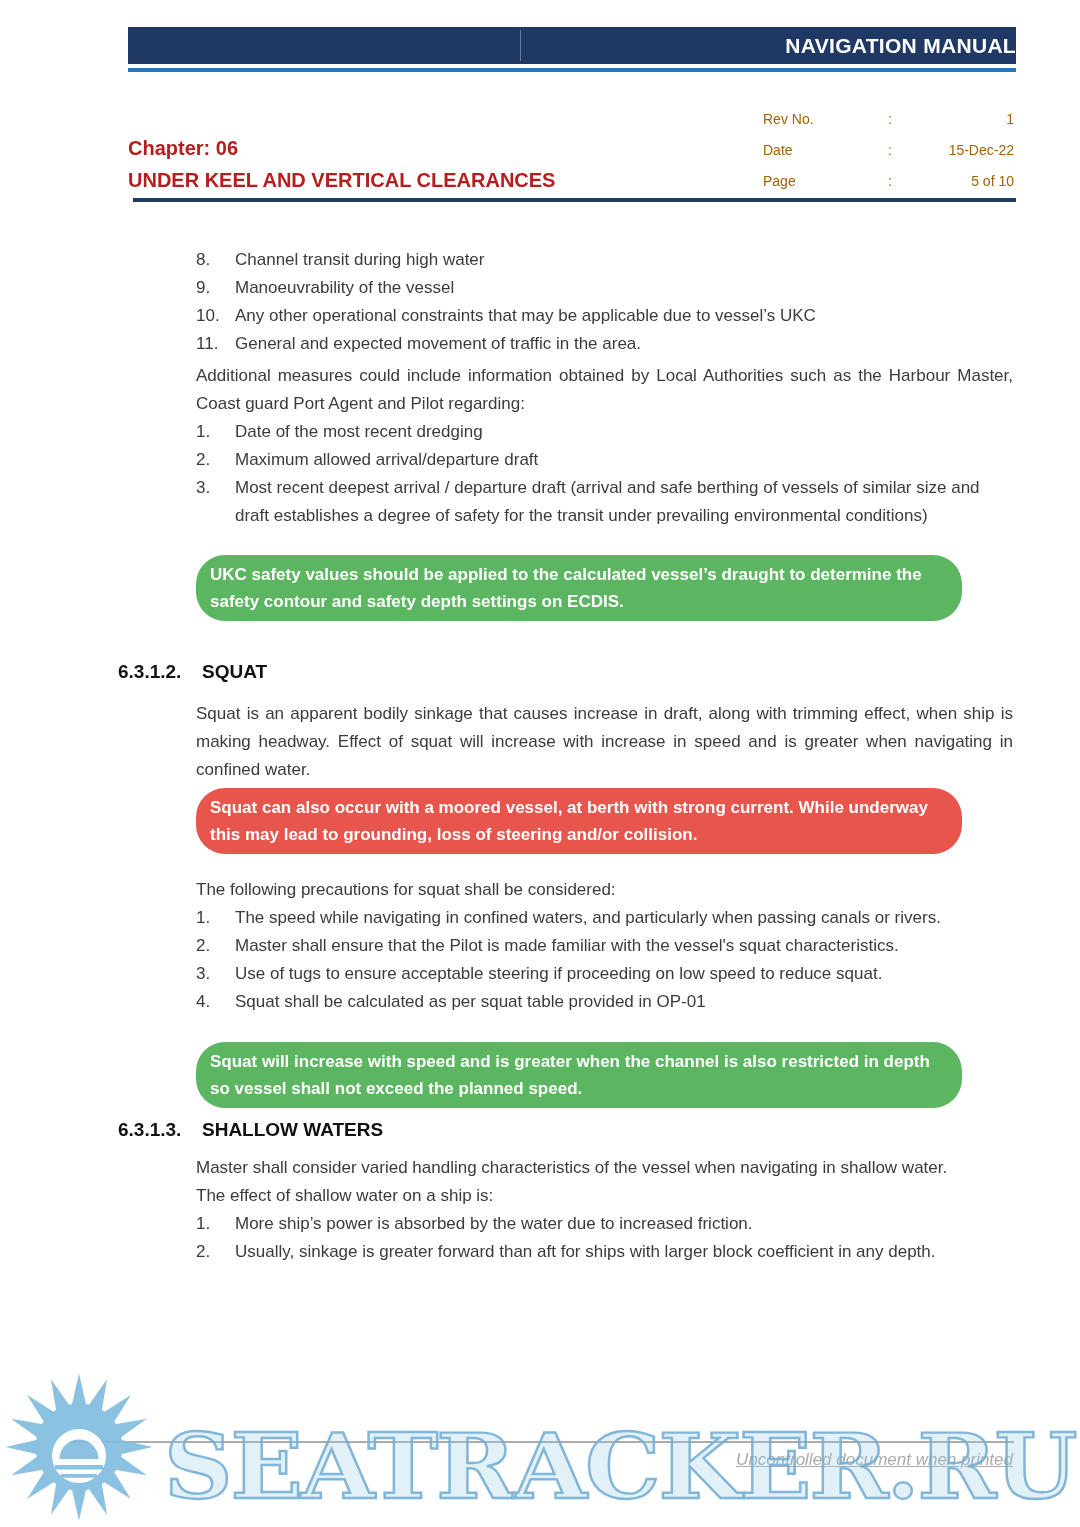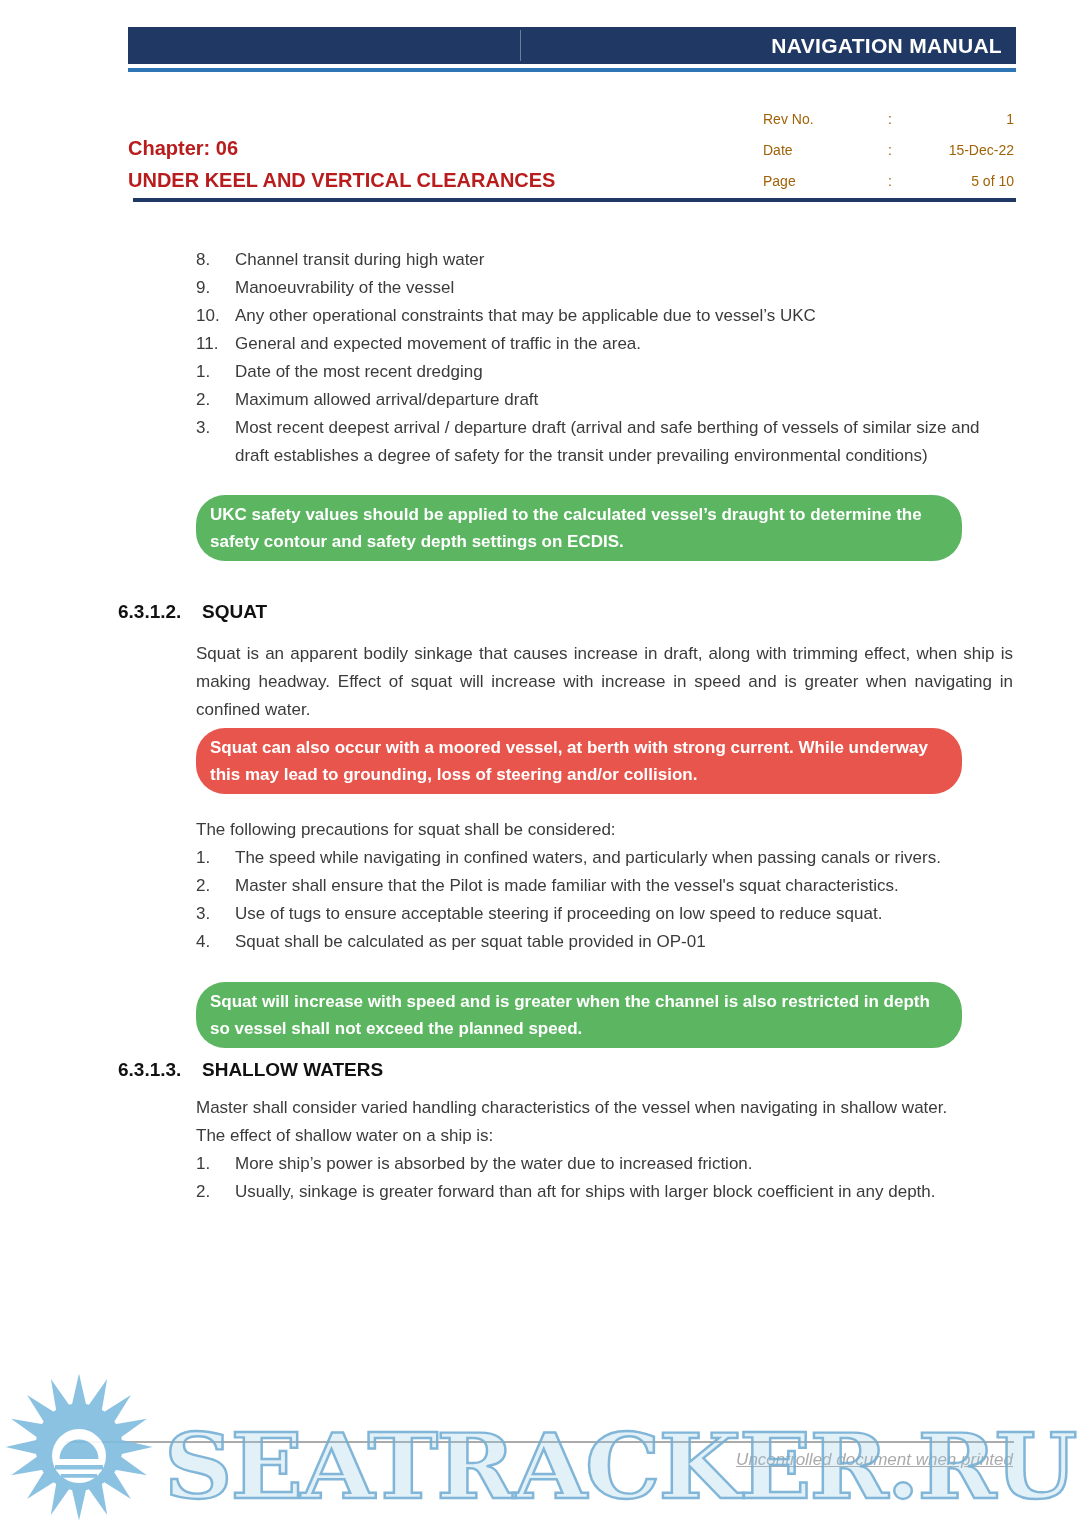--- a/index.html
+++ b/index.html
@@ -4,21 +4,21 @@
 <style>
   * { margin:0; padding:0; box-sizing:border-box; }
   html,body { background:#ffffff; }
   body { font-family:"Liberation Sans","DejaVu Sans",sans-serif; color:#3b3b3b; }
 
   .page { position:relative; width:1080px; height:1527px; margin:0 auto; background:#fff; overflow:hidden; }
 
   
   .banner { position:absolute; left:128px; top:27px; width:888px; height:37px;
             background:var(--banner-navy,#1f3864); color:#fff; display:flex; align-items:center;
-            justify-content:flex-end; padding-right:14px; font-weight:bold; font-size:21px; letter-spacing:.3px; }
+            justify-content:flex-end; font-weight:bold; font-size:21px; letter-spacing:.3px; }
   .banner-divider { position:absolute; left:392px; top:3px; height:31px; width:1px; background:rgba(255,255,255,.35); }
   .banner-underline { position:absolute; left:128px; top:68px; width:888px; height:4px; background:var(--rule-blue,#2e75b6); }
 
   .chapter { position:absolute; left:128px; top:132px; color:#b91c1c; }
   .chapter .line1 { font-weight:bold; font-size:20px; line-height:32px; }
   .chapter .line2 { font-weight:bold; font-size:20px; line-height:32px; }
 
   .meta { position:absolute; left:763px; top:103px; width:251px; font-size:14px; color:#a16207; }
   .meta-row { display:flex; height:31px; align-items:center; }
   .meta-label { flex:0 0 125px; }
@@ -117,20 +117,21 @@
       <div class="li">
         <span class="num">10.</span>
         <span class="txt">Any other operational constraints that may be applicable due to vessel’s UKC</span>
       </div>
       <div class="li">
         <span class="num">11.</span>
         <span class="txt">General and expected movement of traffic in the area.</span>
       </div>
     </div>
 
+    <p class="para justify mt4">Additional measures could include information obtained by Local Authorities such as the Harbour Master, Coast guard Port Agent and Pilot regarding:</p>
 
     <div class="list">
       <div class="li">
         <span class="num">1.</span>
         <span class="txt">Date of the most recent dredging</span>
       </div>
       <div class="li">
         <span class="num">2.</span>
         <span class="txt">Maximum allowed arrival/departure draft</span>
       </div>

